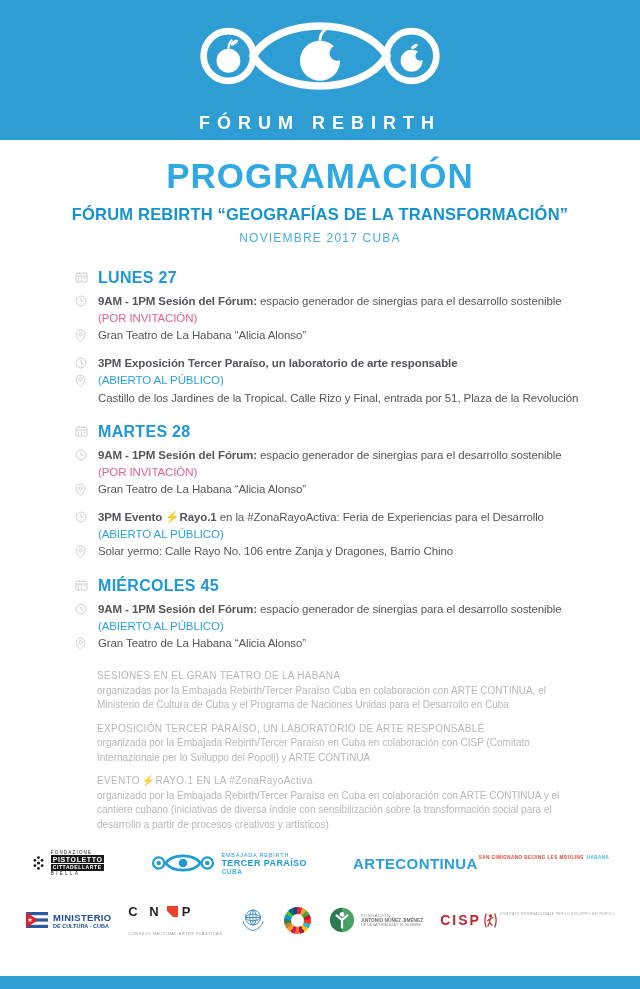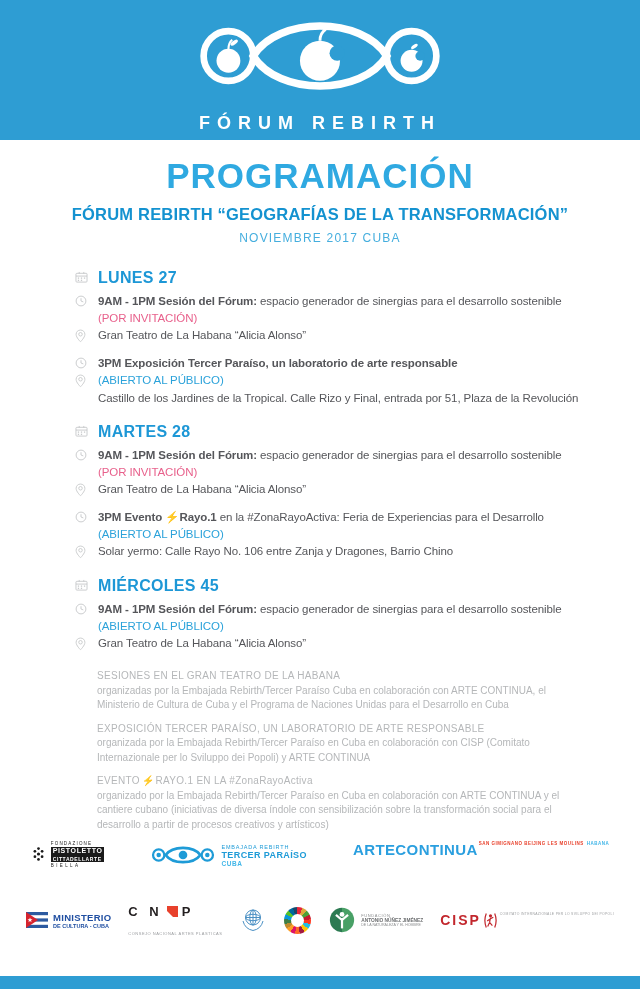--- a/index.html
+++ b/index.html
@@ -30,21 +30,21 @@
   .b { font-weight:bold; }
   .access-pink { color:#E8618C; }
   .access-blue { color:#2BA2DA; }
 
   
   .notes { margin:14px 78px 0 97px; color:#B5B7B9; font-size:10px; line-height:14.5px; }
   .note { margin-bottom:9px; }
   .note-heading { letter-spacing:0.3px; }
 
   
-  .logo-row1 { display:flex; justify-content:center; align-items:flex-start; gap:46px; margin-top:8px; height:44px; }
+  .logo-row1 { display:flex; justify-content:center; align-items:center; gap:46px; margin-top:8px; height:44px; }
   .logo-row2 { display:flex; justify-content:space-between; align-items:center; margin:10px 26px 0; height:50px; }
   .lg { display:flex; align-items:center; gap:5px; }
 
   
   .pist-text div { color:#1a1a1a; }
   .p1 { font-size:4.5px; letter-spacing:1.2px; }
   .p2 { background:#1a1a1a; color:#fff !important; font-size:7px; font-weight:bold; padding:0.5px 2px; letter-spacing:0.6px; margin-top:0.5px; }
   .p3 { background:#1a1a1a; color:#fff !important; font-size:5px; font-weight:bold; padding:0.5px 2px; letter-spacing:0.6px; margin-top:0.5px; }
   .p4 { font-size:4.5px; letter-spacing:2.4px; margin-top:0.5px; }
 

